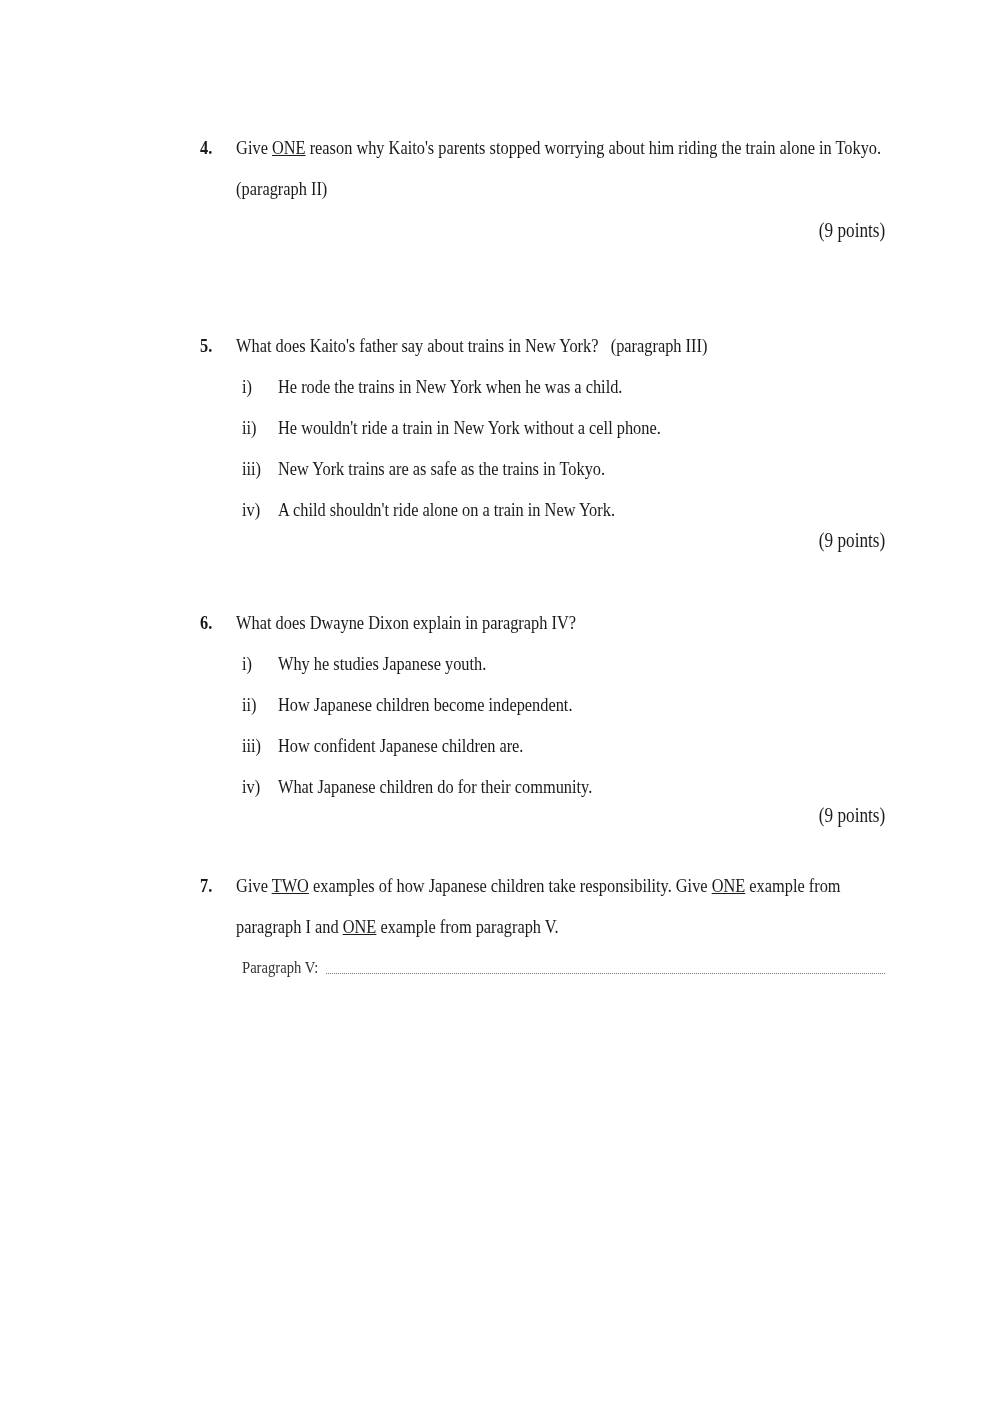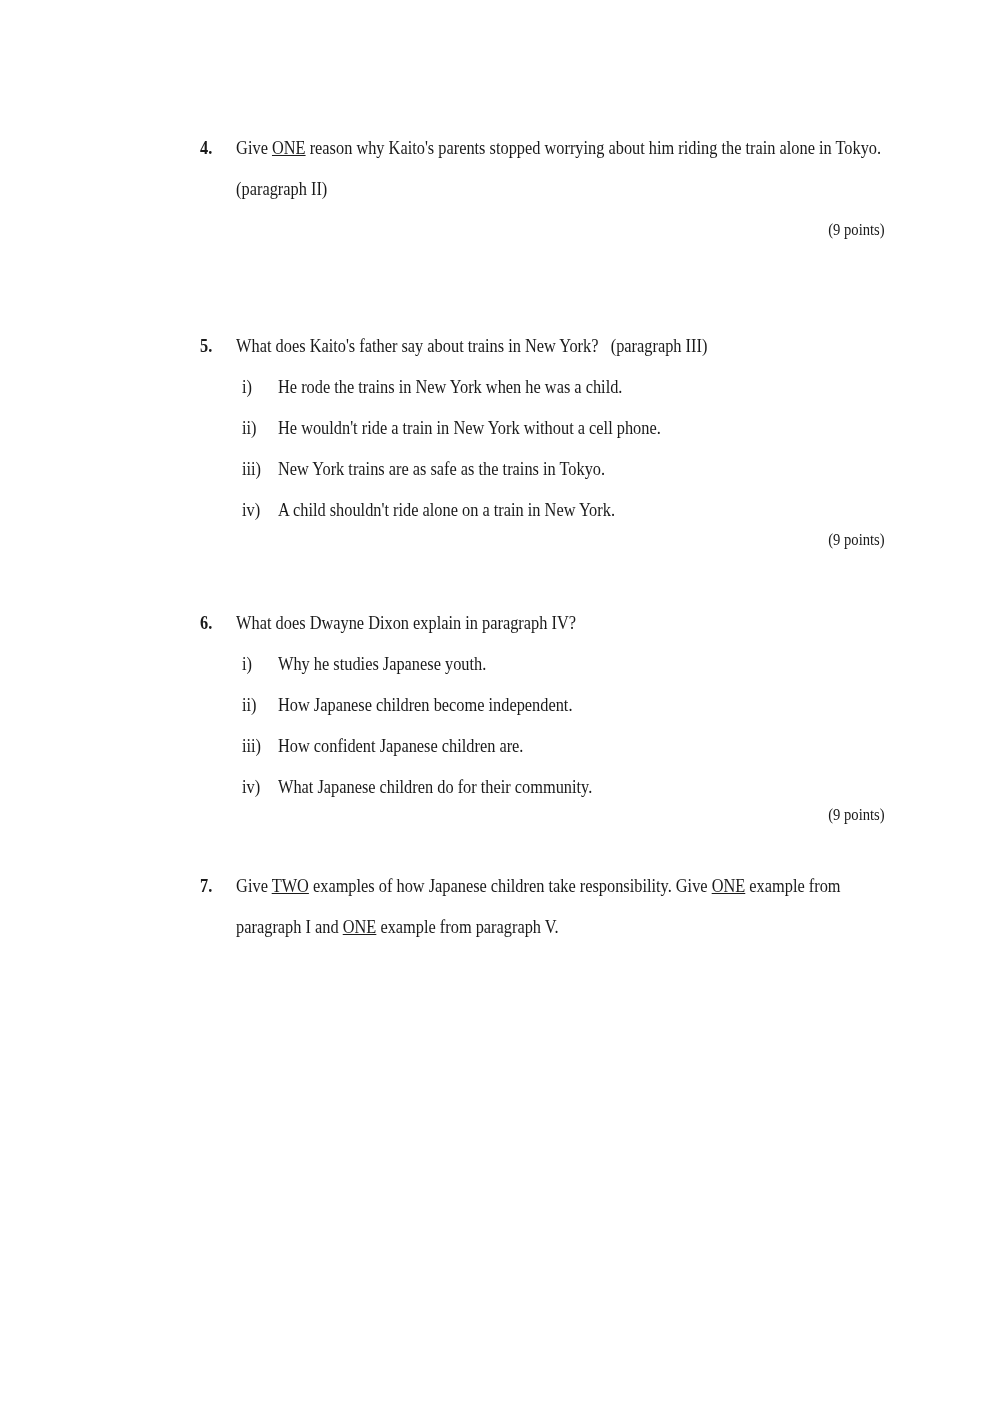--- a/index.html
+++ b/index.html
@@ -12,21 +12,21 @@
     .q { position: absolute; left: 200px; width: 685px; }
     .qline { position: relative; height: 41px; font-size: 19px; line-height: 24px; transform: scaleX(0.86); transform-origin: left; white-space: nowrap; }
     .num { position: absolute; left: 0; font-weight: bold; }
     .qtext { position: absolute; left: 42px; }
     .opt { position: relative; height: 41px; font-size: 19px; line-height: 24px; }
     .optlab { position: absolute; left: 42px; transform: scaleX(0.86); transform-origin: left; }
     .opttxt { position: absolute; left: 78px; transform: scaleX(0.86); transform-origin: left; white-space: nowrap; }
     .ans { position: relative; height: 41px; font-size: 17px; line-height: 24px; }
     .anslab { position: absolute; left: 42px; transform: scaleX(0.86); transform-origin: left; white-space: nowrap; color: #333; }
     .dots { position: absolute; right: 0; top: 15px; height: 2px; border-bottom: 1.5px dotted #777; }
-    .pts { position: relative; height: 28px; font-size: 17px; line-height: 24px; text-align: right; }
+    .pts { position: relative; height: 28px; font-size: 20px; line-height: 24px; text-align: right; }
     .pts span { display: inline-block; transform: scaleX(0.86); transform-origin: right; }
     u { text-decoration: underline; }
   </style>
 </head>
 <body>
 
 <div class="page">
 
   <div class="q" style="top:136px;">
     <div class="qline">
@@ -88,15 +88,19 @@
   </div>
 
   <div class="q" style="top:874px;">
     <div class="qline">
       <span class="num">7.</span>
       <span class="qtext"><span>Give </span><u>TWO</u><span> examples of how Japanese children take responsibility. Give </span><u>ONE</u><span> example from</span></span>
     </div>
     <div class="qline">
       <span class="qtext"><span>paragraph I and </span><u>ONE</u><span> example from paragraph V.</span></span>
     </div>
+    <div class="ans">
+      <span class="anslab">Paragraph V:</span>
+      <span class="dots" style="left:126px;"></span>
+    </div>
   </div>
 
 </div>
 
 </body></html>

